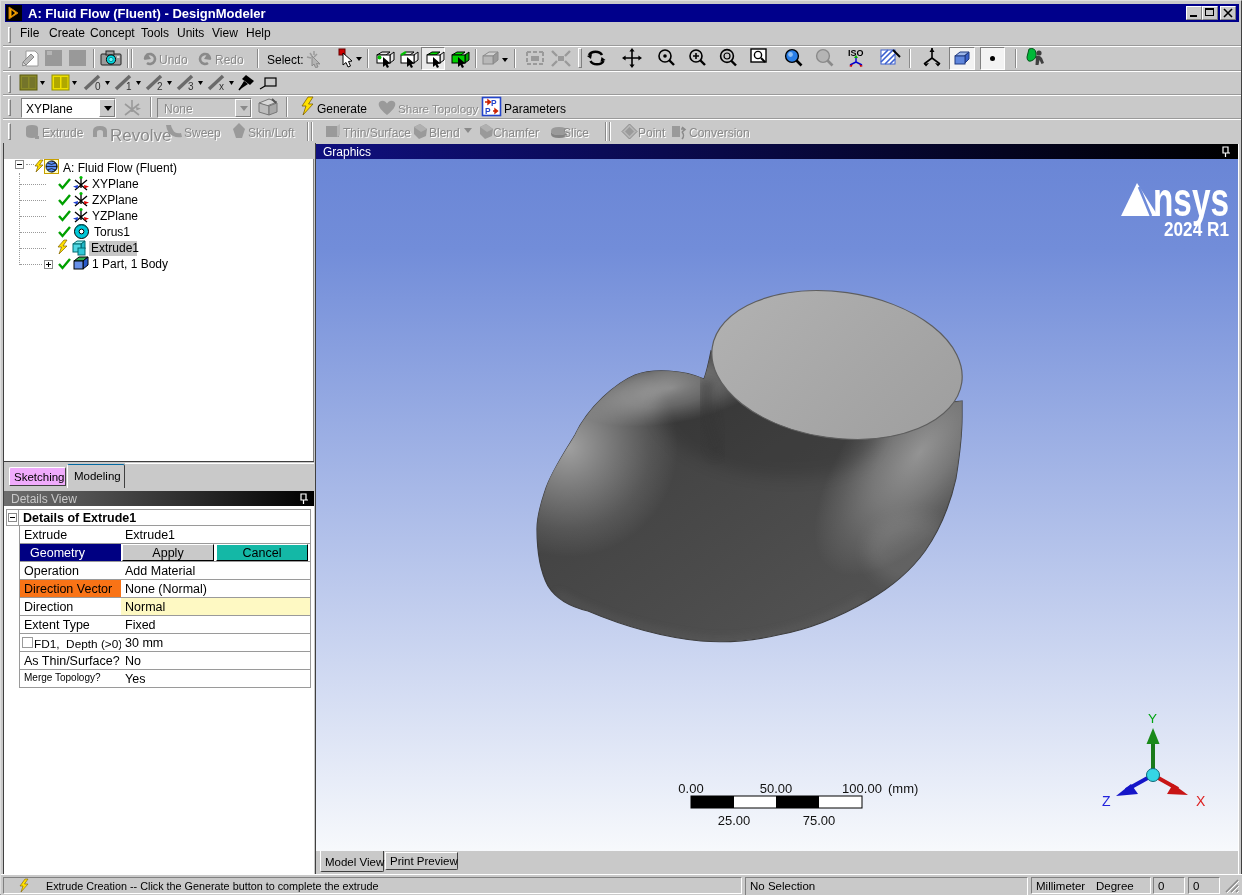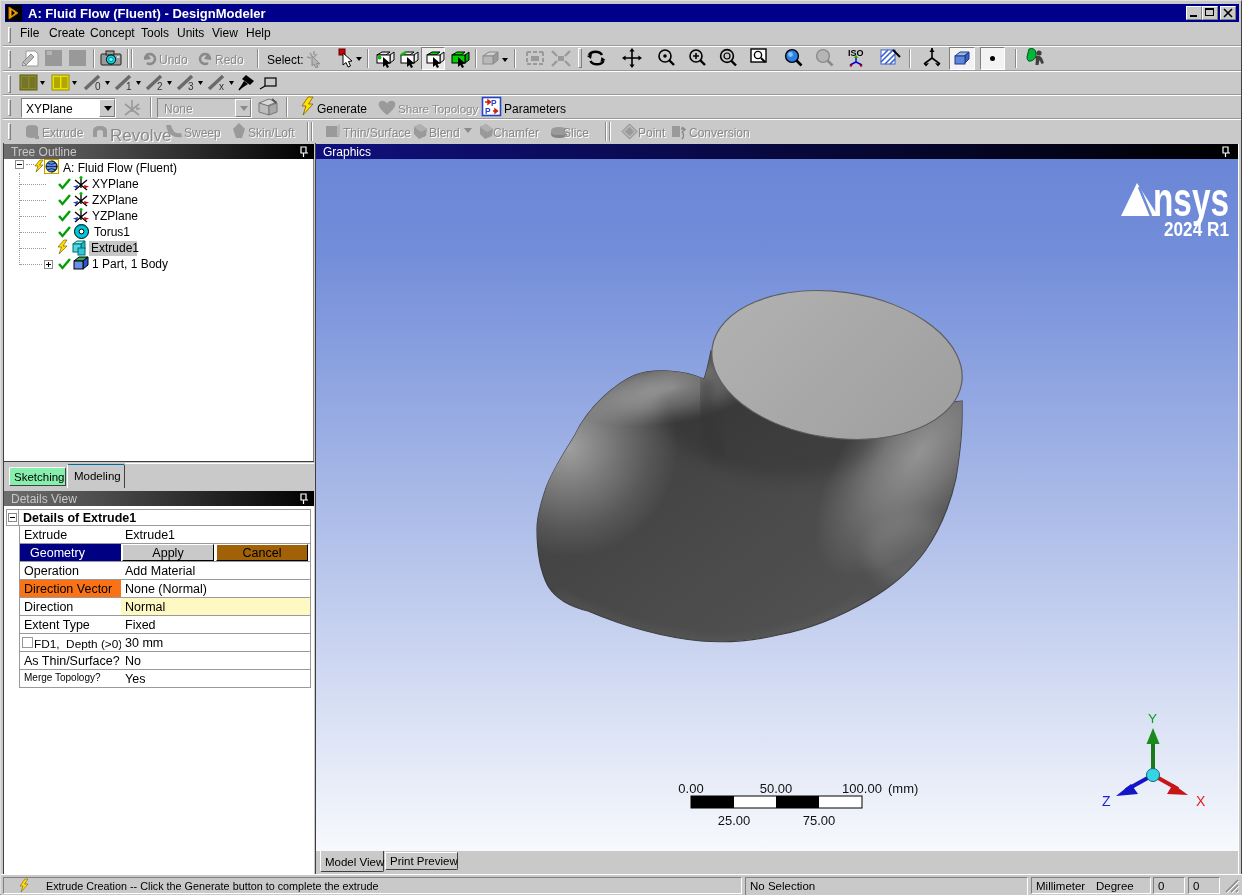--- a/index.html
+++ b/index.html
@@ -397,26 +397,20 @@
  <div class="txt dis" style="left:637px;top:125px;font-size:12px;">Point</div>
  <svg style="left:669px;top:122px;" width="18" height="17" viewBox="0 0 18 17">
   <path d="M2 3 h8 v11 h-8 z" fill="#9a9a9a"></path>
   <path d="M11 6 h3 M12 4 l3 2.5 l-3 2.5" stroke="#8a8a8a" fill="none" stroke-width="1.6"></path>
   <path d="M12 9 a5 5 0 0 1 0 7" stroke="#8a8a8a" fill="none" stroke-width="1.6"></path>
  </svg>
  <div class="txt dis" style="left:688px;top:125px;font-size:12px;">Conversion</div>
 </div>
 
 <div class="abs" style="left:2px;top:142px;width:1px;height:731px;background:#404040;"></div>
-<div id="treehdr" class="abs" style="left:3px;top:143px;width:310px;height:15px;background:linear-gradient(to right,#6e6e6e,#000000);">
-  <span class="txt" style="left:7px;top:1px;color:#c8c8c8;font-size:12px;">Tree Outline</span>
-  <svg style="left:295px;top:2px;" width="10" height="12" viewBox="0 0 10 12">
-   <path d="M2 1 h5 v6 h-5 z M2 7 h7 M4.5 7 v4" stroke="#fff" stroke-width="1.2" fill="none"></path>
-      </svg>
-</div>
 <div class="abs" style="left:3px;top:158px;width:310px;height:302px;background:#ffffff;border-right:1px solid #808080;"></div>
 <div id="tree">
 
  <div class="abs" style="left:18px;top:172px;width:1px;height:92px;border-left:1px dotted #9a9a9a;"></div>
  <div class="abs" style="left:19px;top:183px;width:26px;height:1px;border-top:1px dotted #9a9a9a;"></div>
  <div class="abs" style="left:19px;top:199px;width:26px;height:1px;border-top:1px dotted #9a9a9a;"></div>
  <div class="abs" style="left:19px;top:215px;width:26px;height:1px;border-top:1px dotted #9a9a9a;"></div>
  <div class="abs" style="left:19px;top:231px;width:26px;height:1px;border-top:1px dotted #9a9a9a;"></div>
  <div class="abs" style="left:19px;top:247px;width:26px;height:1px;border-top:1px dotted #9a9a9a;"></div>
  <div class="abs" style="left:19px;top:263px;width:22px;height:1px;border-top:1px dotted #9a9a9a;"></div>
@@ -497,21 +491,21 @@
       </svg>
  <svg style="left:71px;top:254px;" width="18" height="18" viewBox="0 0 18 18">
   <path d="M2 6 l5 -4 h9 l-5 4 z" fill="#30b050" stroke="#000"></path>
   <path d="M11 6 l5 -4 v8 l-5 4 z" fill="#2858c8" stroke="#000"></path>
   <rect x="2" y="6" width="9" height="8" fill="#6890e8" stroke="#000"></rect>
  </svg>
  <div class="txt" style="left:91px;top:256px;font-size:12px;color:#000;">1 Part, 1 Body</div>
 </div>
 
 <div class="abs" style="left:3px;top:460px;width:310px;height:28px;background:#c9c9c9;border-top:1px solid #404040;"></div>
-<div class="abs" style="left:8px;top:466px;width:57px;height:19px;background:#86efac;border-top:1px solid #fff;border-left:1px solid #fff;border-right:1px solid #404040;border-bottom:1px solid #404040;border-radius:2px 2px 0 0;">
+<div class="abs" style="left:8px;top:466px;width:57px;height:19px;background:#f0abfc;border-top:1px solid #fff;border-left:1px solid #fff;border-right:1px solid #404040;border-bottom:1px solid #404040;border-radius:2px 2px 0 0;">
  <span class="txt" style="left:4px;top:3px;font-size:11.5px;">Sketching</span>
     </div>
 <div class="abs" style="left:66px;top:463px;width:58px;height:24px;background:#c9c9c9;border-top:1px solid #0369a1;border-left:1px solid #fff;border-right:1px solid #404040;border-radius:2px 2px 0 0;">
  <span class="txt" style="left:6px;top:5px;font-size:11.5px;">Modeling</span>
     </div>
 <div class="abs" style="left:124px;top:462px;width:189px;height:1px;background:#fff;"></div>
 
 <div class="abs" style="left:3px;top:490px;width:310px;height:15px;background:linear-gradient(to right,#6e6e6e,#000000);">
   <span class="txt" style="left:7px;top:1px;color:#c8c8c8;font-size:12px;">Details View</span>
   <svg style="left:295px;top:2px;" width="10" height="12" viewBox="0 0 10 12">
@@ -534,21 +528,21 @@
       </div>
  <div class="abs" style="left:120px;top:525px;width:190px;height:18px;border:1px solid #9a9a9a;border-top:none;border-left:none;background:#fff;">
   <span class="txt" style="left:4px;top:2px;font-size:12.5px;">Extrude1</span>
       </div>
 
  <div class="abs" style="left:18px;top:543px;width:103px;height:18px;border:1px solid #9a9a9a;border-top:none;background:#000082;">
   <span class="txt" style="left:4px;top:2px;font-size:12.5px;color:#fff;margin-left:6px;">Geometry</span>
       </div>
  <div class="abs" style="left:120px;top:543px;width:190px;height:18px;border:1px solid #9a9a9a;border-top:none;border-left:none;background:#fff;">
   <div class="abs" style="left:1px;top:0px;width:92px;height:17px;background:#c9c9c9;border:1px solid #000;border-top-color:#fff;border-left-color:#fff;text-align:center;font-size:12.5px;padding-top:1px;">Apply</div>
-  <div class="abs" style="left:95px;top:0px;width:92px;height:17px;background:#a16207;border:1px solid #000;border-top-color:#fff;border-left-color:#fff;text-align:center;font-size:12.5px;padding-top:1px;">Cancel</div>
+  <div class="abs" style="left:95px;top:0px;width:92px;height:17px;background:#14b8a6;border:1px solid #000;border-top-color:#fff;border-left-color:#fff;text-align:center;font-size:12.5px;padding-top:1px;">Cancel</div>
  </div>
 
  <div class="abs" style="left:18px;top:561px;width:103px;height:18px;border:1px solid #9a9a9a;border-top:none;background:#fff;">
   <span class="txt" style="left:4px;top:2px;font-size:12.5px;">Operation</span>
       </div>
  <div class="abs" style="left:120px;top:561px;width:190px;height:18px;border:1px solid #9a9a9a;border-top:none;border-left:none;background:#fff;">
   <span class="txt" style="left:4px;top:2px;font-size:12.5px;">Add Material</span>
       </div>
 
  <div class="abs" style="left:18px;top:579px;width:103px;height:18px;border:1px solid #9a9a9a;border-top:none;background:#f97316;">

